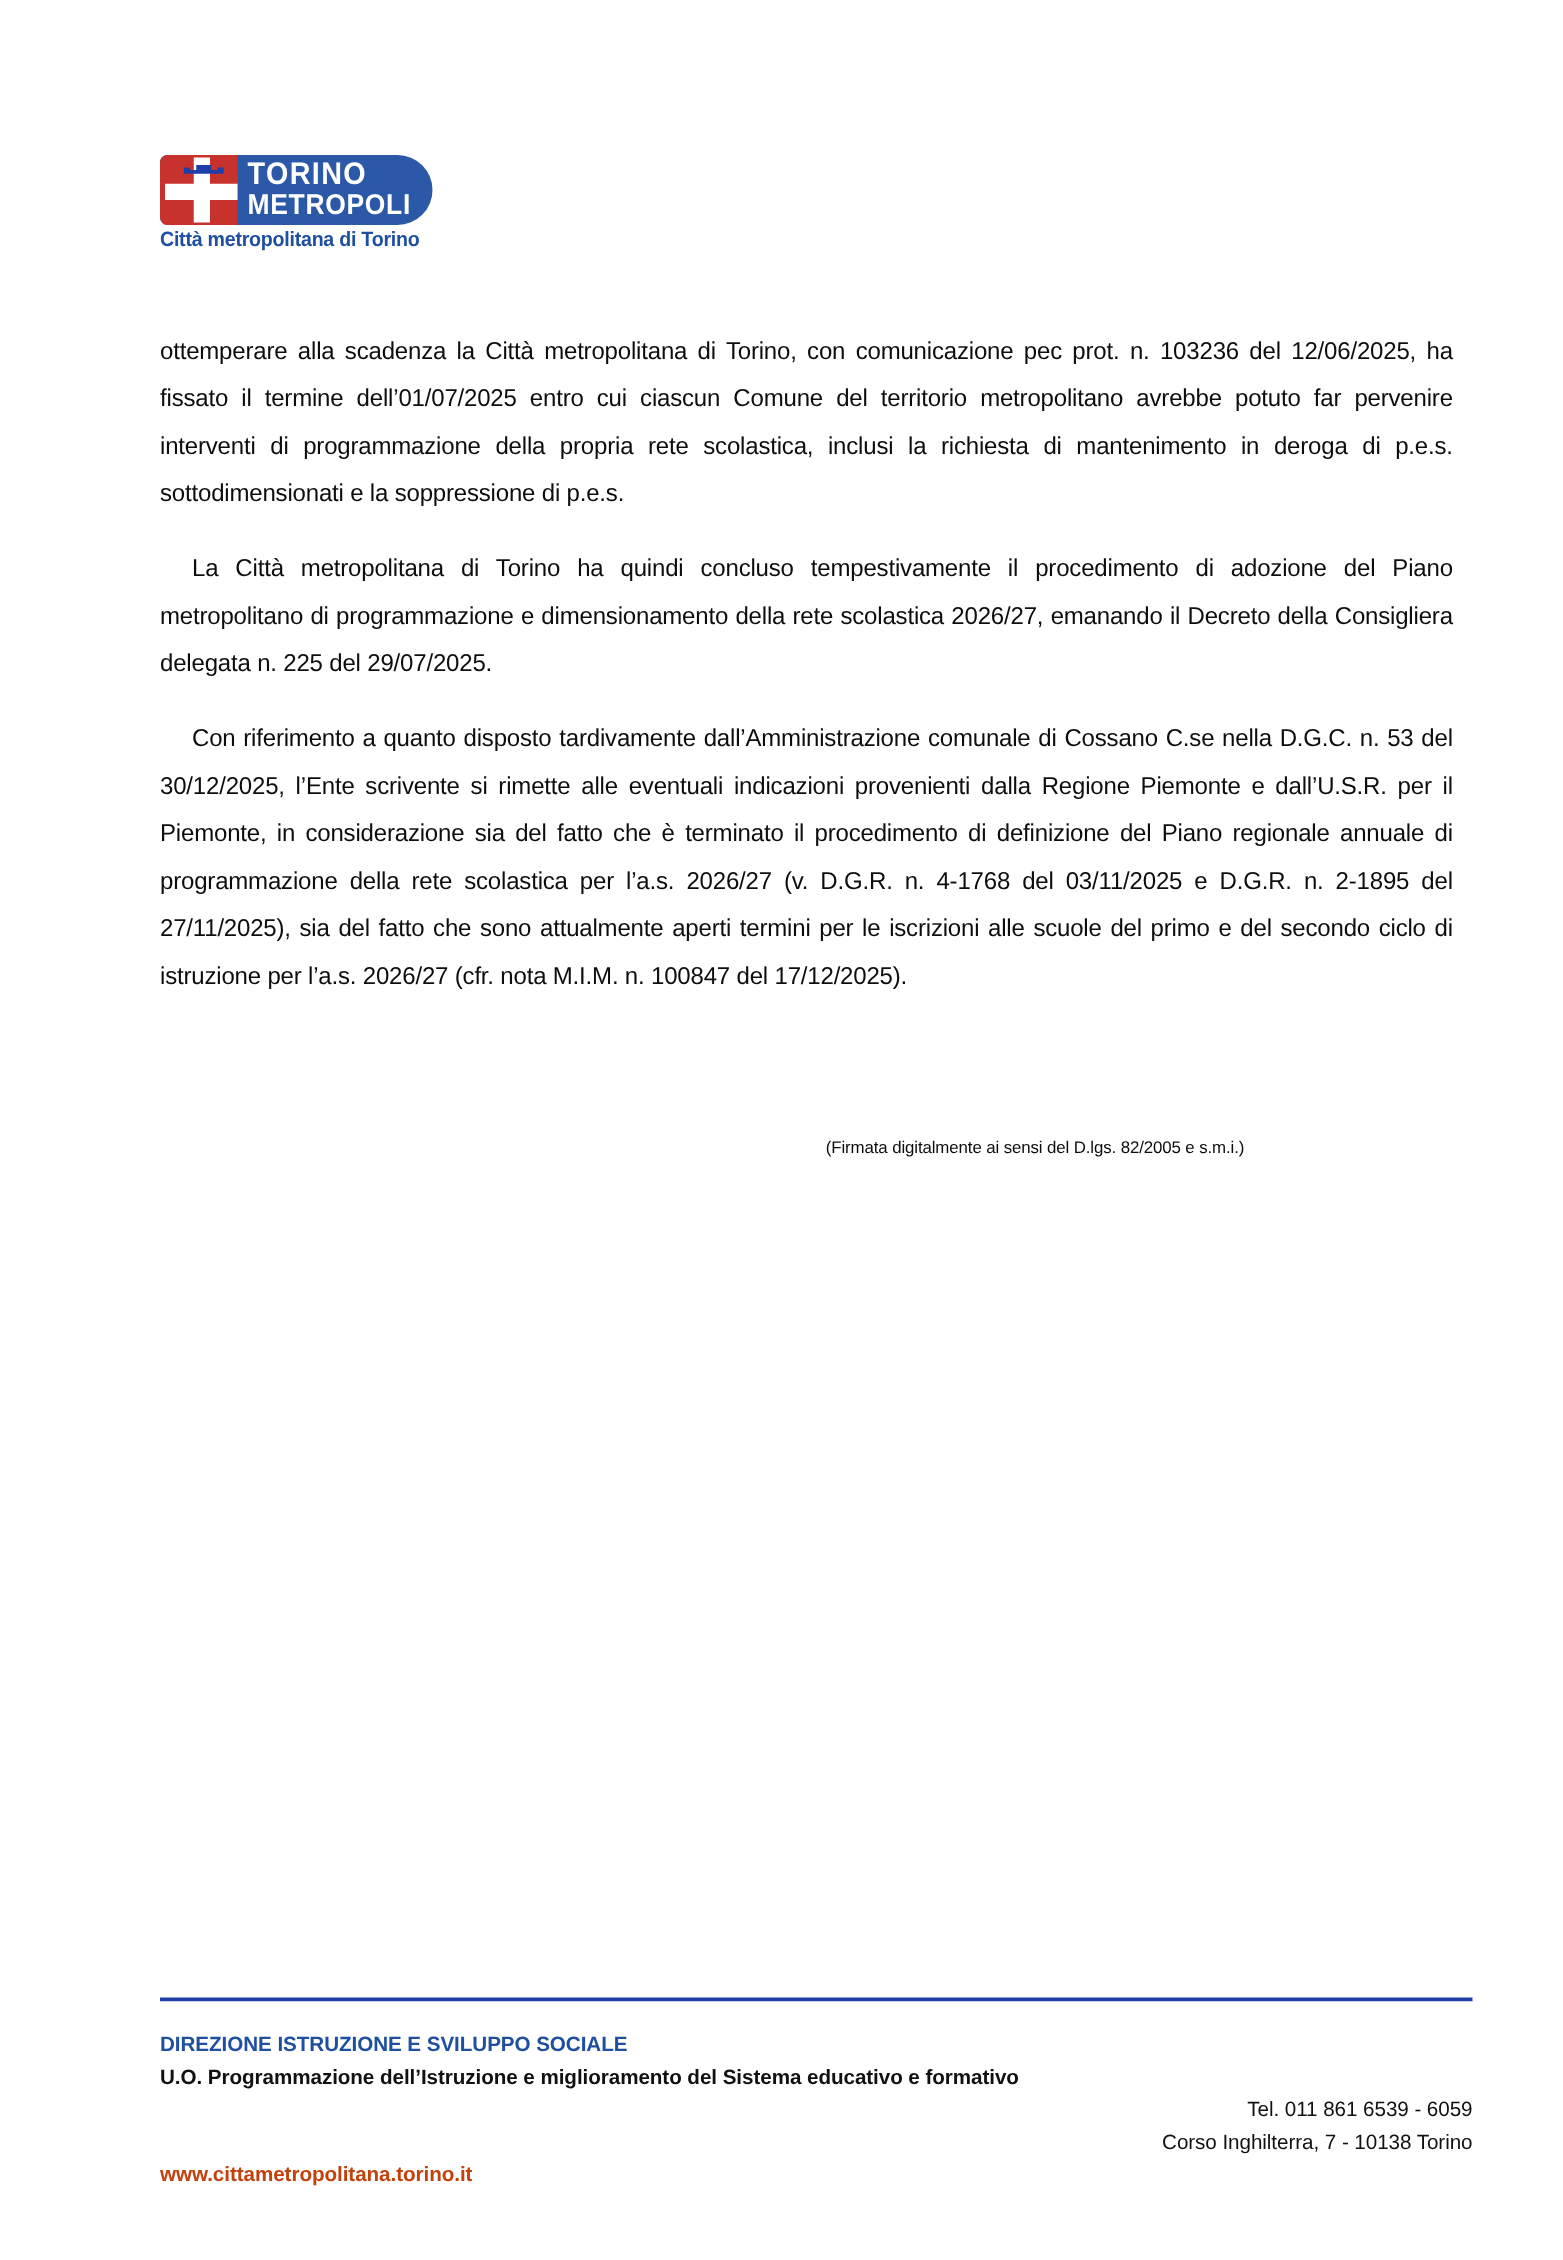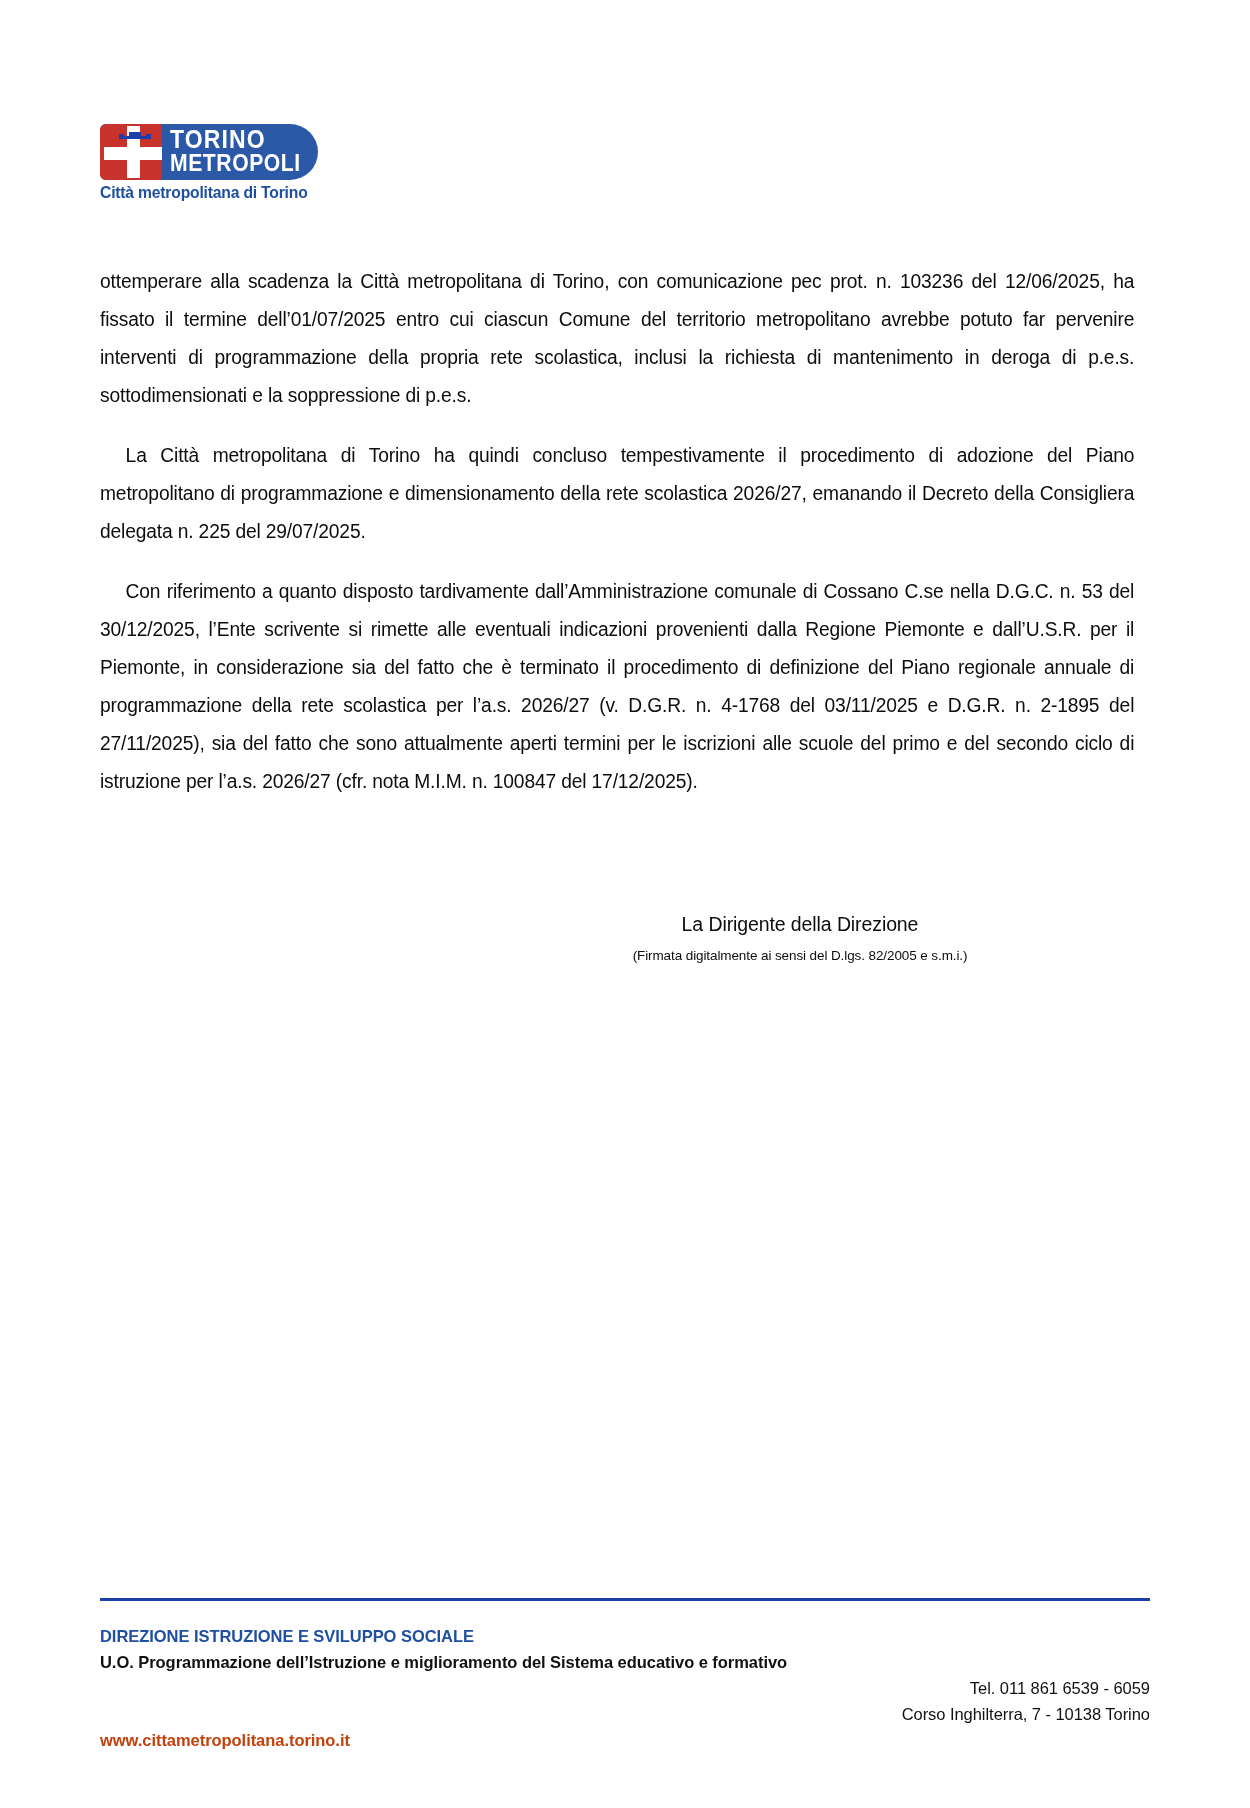--- a/index.html
+++ b/index.html
@@ -12,20 +12,21 @@
     font-family: "Liberation Sans", "DejaVu Sans", sans-serif;
     color: #000000;
     position: relative;
     overflow: hidden;
   }
 
   .page {
     position: absolute;
     inset: 0;
     padding: 16px;
+    margin-left: 28px;
   }
 
   
   .logo-block {
     position: absolute;
     left: 100px;
     top: 124px;
     width: 230px;
   }
   .logo-badge {
@@ -232,21 +233,20 @@
     <div class="logo-caption">Città metropolitana di Torino</div>
   </div>
 
   <div class="body-area">
     <p class="para">ottemperare alla scadenza la Città metropolitana di Torino, con comunicazione pec prot. n. 103236 del 12/06/2025, ha fissato il termine dell’01/07/2025 entro cui ciascun Comune del territorio metropolitano avrebbe potuto far pervenire interventi di programmazione della propria rete scolastica, inclusi la richiesta di mantenimento in deroga di p.e.s. sottodimensionati e la soppressione di p.e.s.</p>
     <p class="para indent">La Città metropolitana di Torino ha quindi concluso tempestivamente il procedimento di adozione del Piano metropolitano di programmazione e dimensionamento della rete scolastica 2026/27, emanando il Decreto della Consigliera delegata n. 225 del 29/07/2025.</p>
     <p class="para indent">Con riferimento a quanto disposto tardivamente dall’Amministrazione comunale di Cossano C.se nella D.G.C. n. 53 del 30/12/2025, l’Ente scrivente si rimette alle eventuali indicazioni provenienti dalla Regione Piemonte e dall’U.S.R. per il Piemonte, in considerazione sia del fatto che è terminato il procedimento di definizione del Piano regionale annuale di programmazione della rete scolastica per l’a.s. 2026/27 (v. D.G.R. n. 4-1768 del 03/11/2025 e D.G.R. n. 2-1895 del 27/11/2025), sia del fatto che sono attualmente aperti termini per le iscrizioni alle scuole del primo e del secondo ciclo di istruzione per l’a.s. 2026/27 (cfr. nota M.I.M. n. 100847 del 17/12/2025).</p>
   </div>
 
   <div class="sign-block">
-    <div class="sign-line">La Dirigente della Direzione</div>
     <div class="sign-note">(Firmata digitalmente ai sensi del D.lgs. 82/2005 e s.m.i.)</div>
   </div>
 
   <div class="footer">
     <div class="footer-rule"></div>
     <div class="f-head">DIREZIONE ISTRUZIONE E SVILUPPO SOCIALE</div>
     <div class="f-sub">U.O. Programmazione dell’Istruzione e miglioramento del Sistema educativo e formativo</div>
     <div class="f-line">Tel. 011 861 6539 - 6059</div>
     <div class="f-line">Corso Inghilterra, 7 - 10138 Torino</div>
     <a class="f-url" href="#">www.cittametropolitana.torino.it</a>

